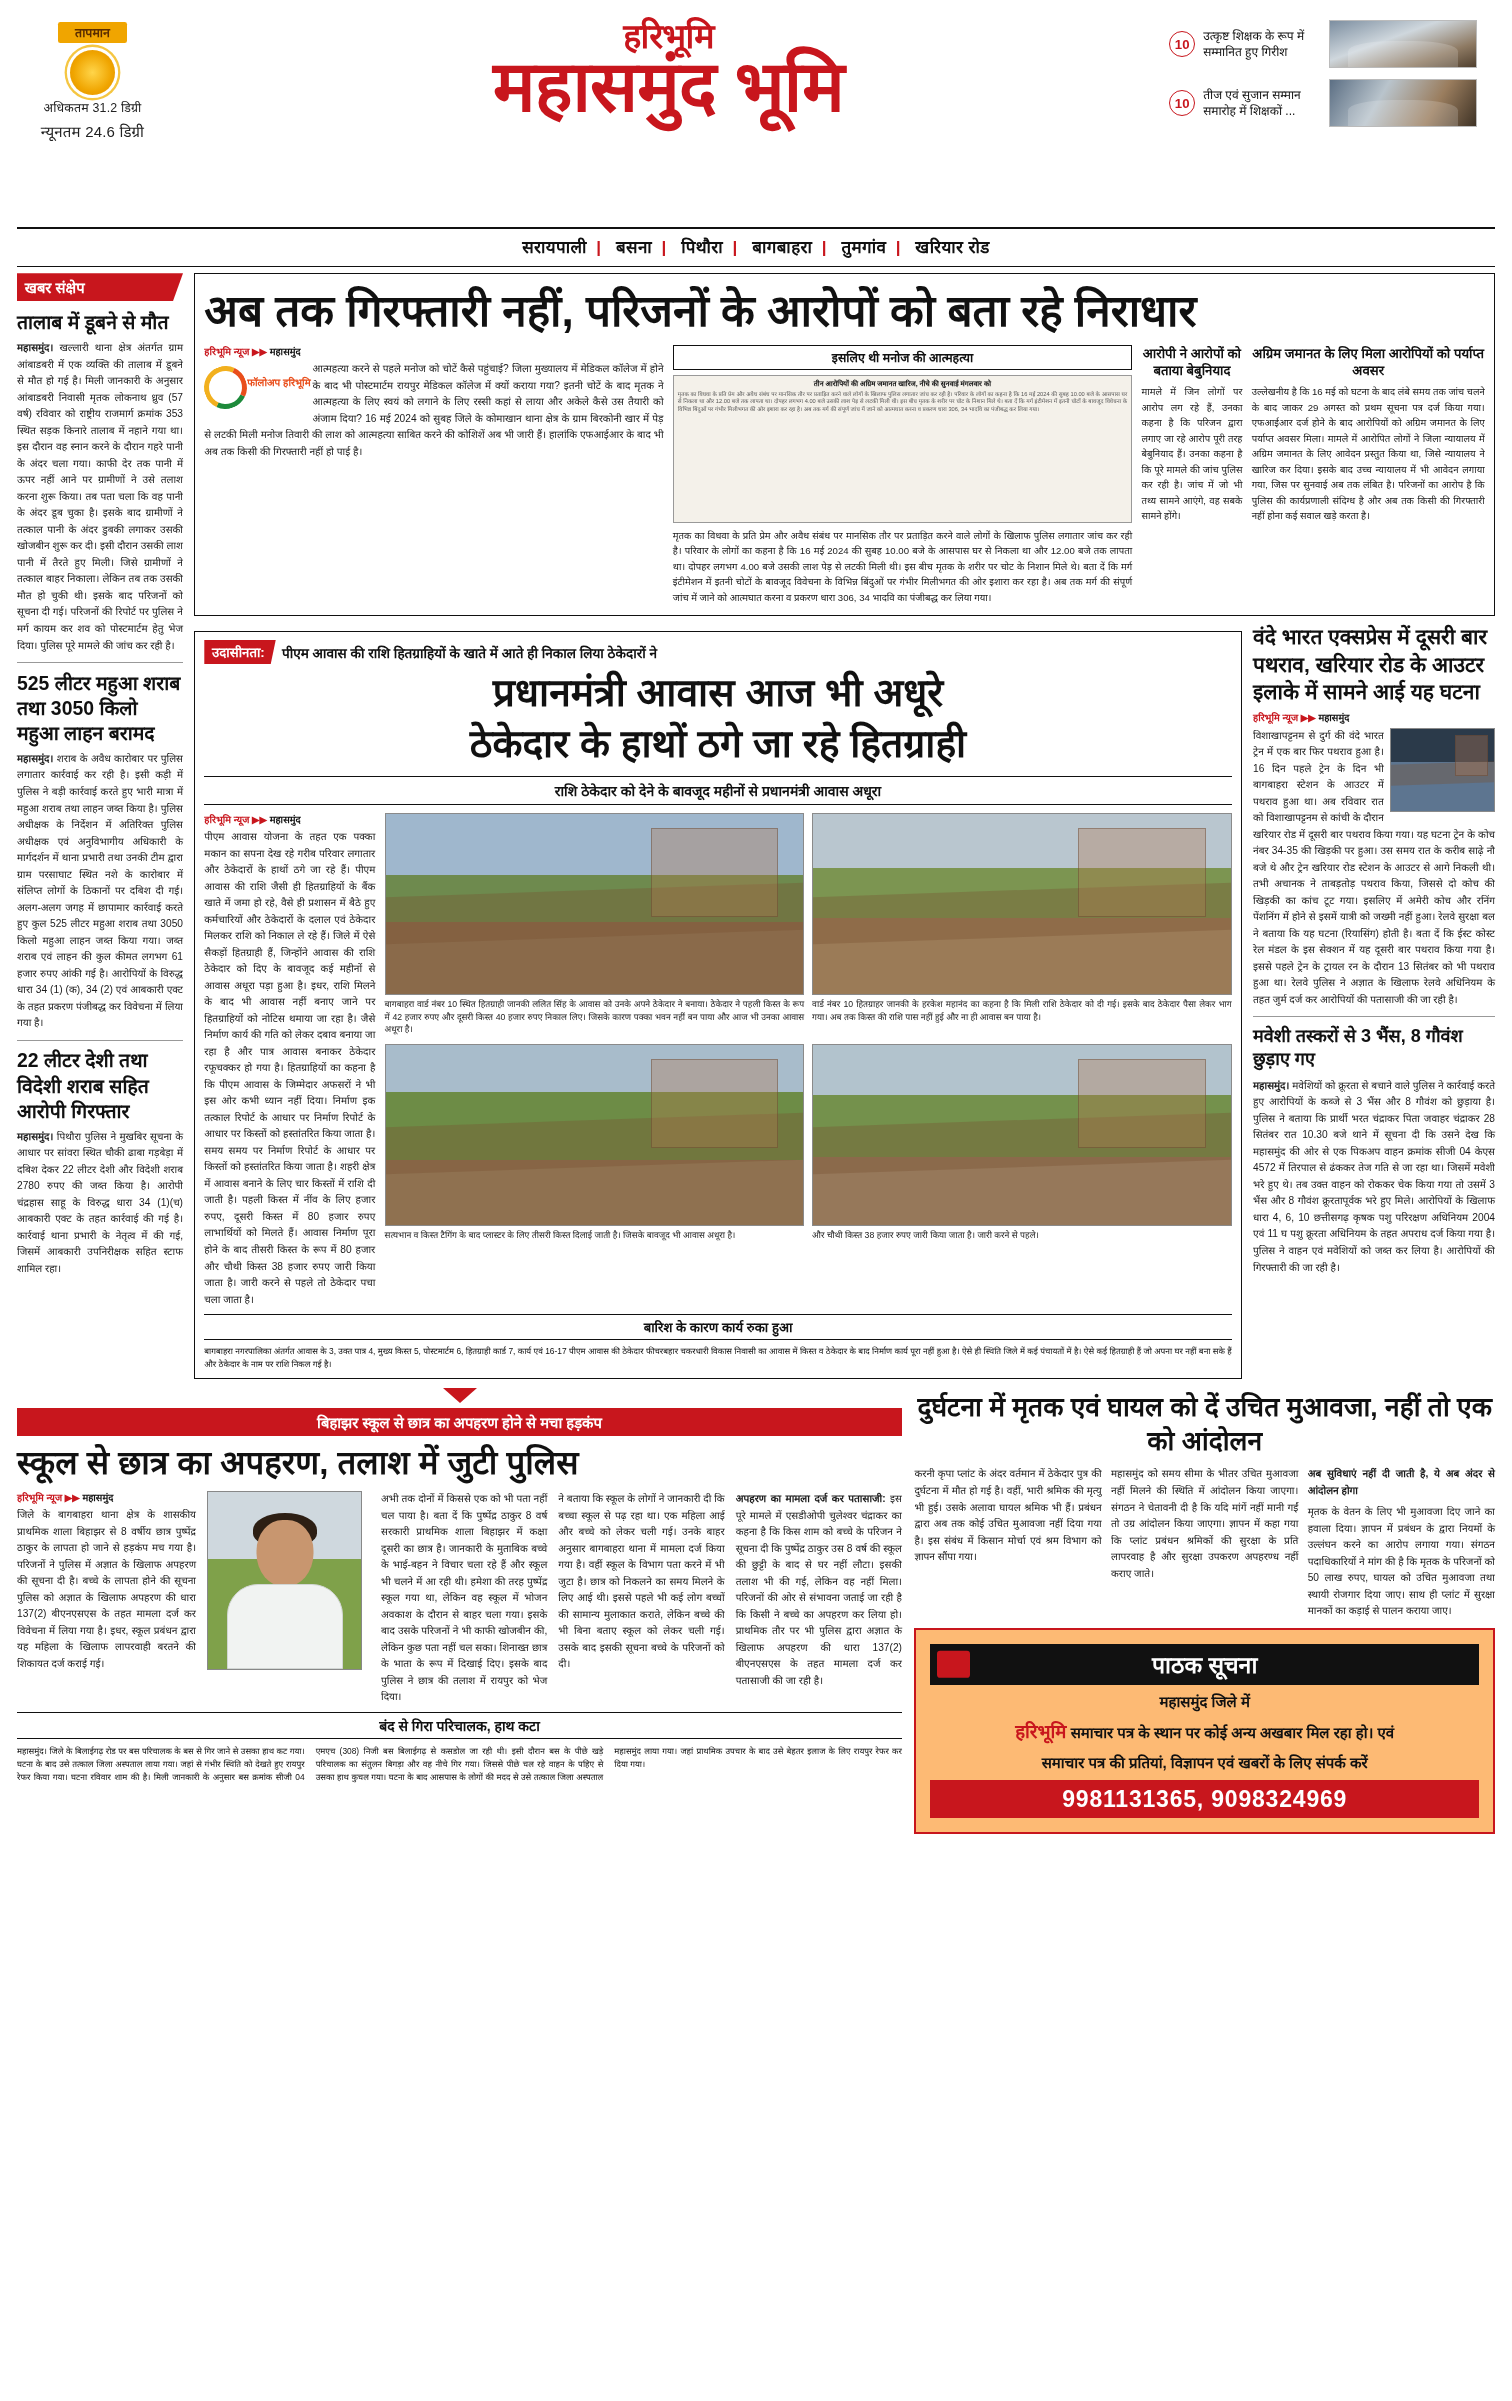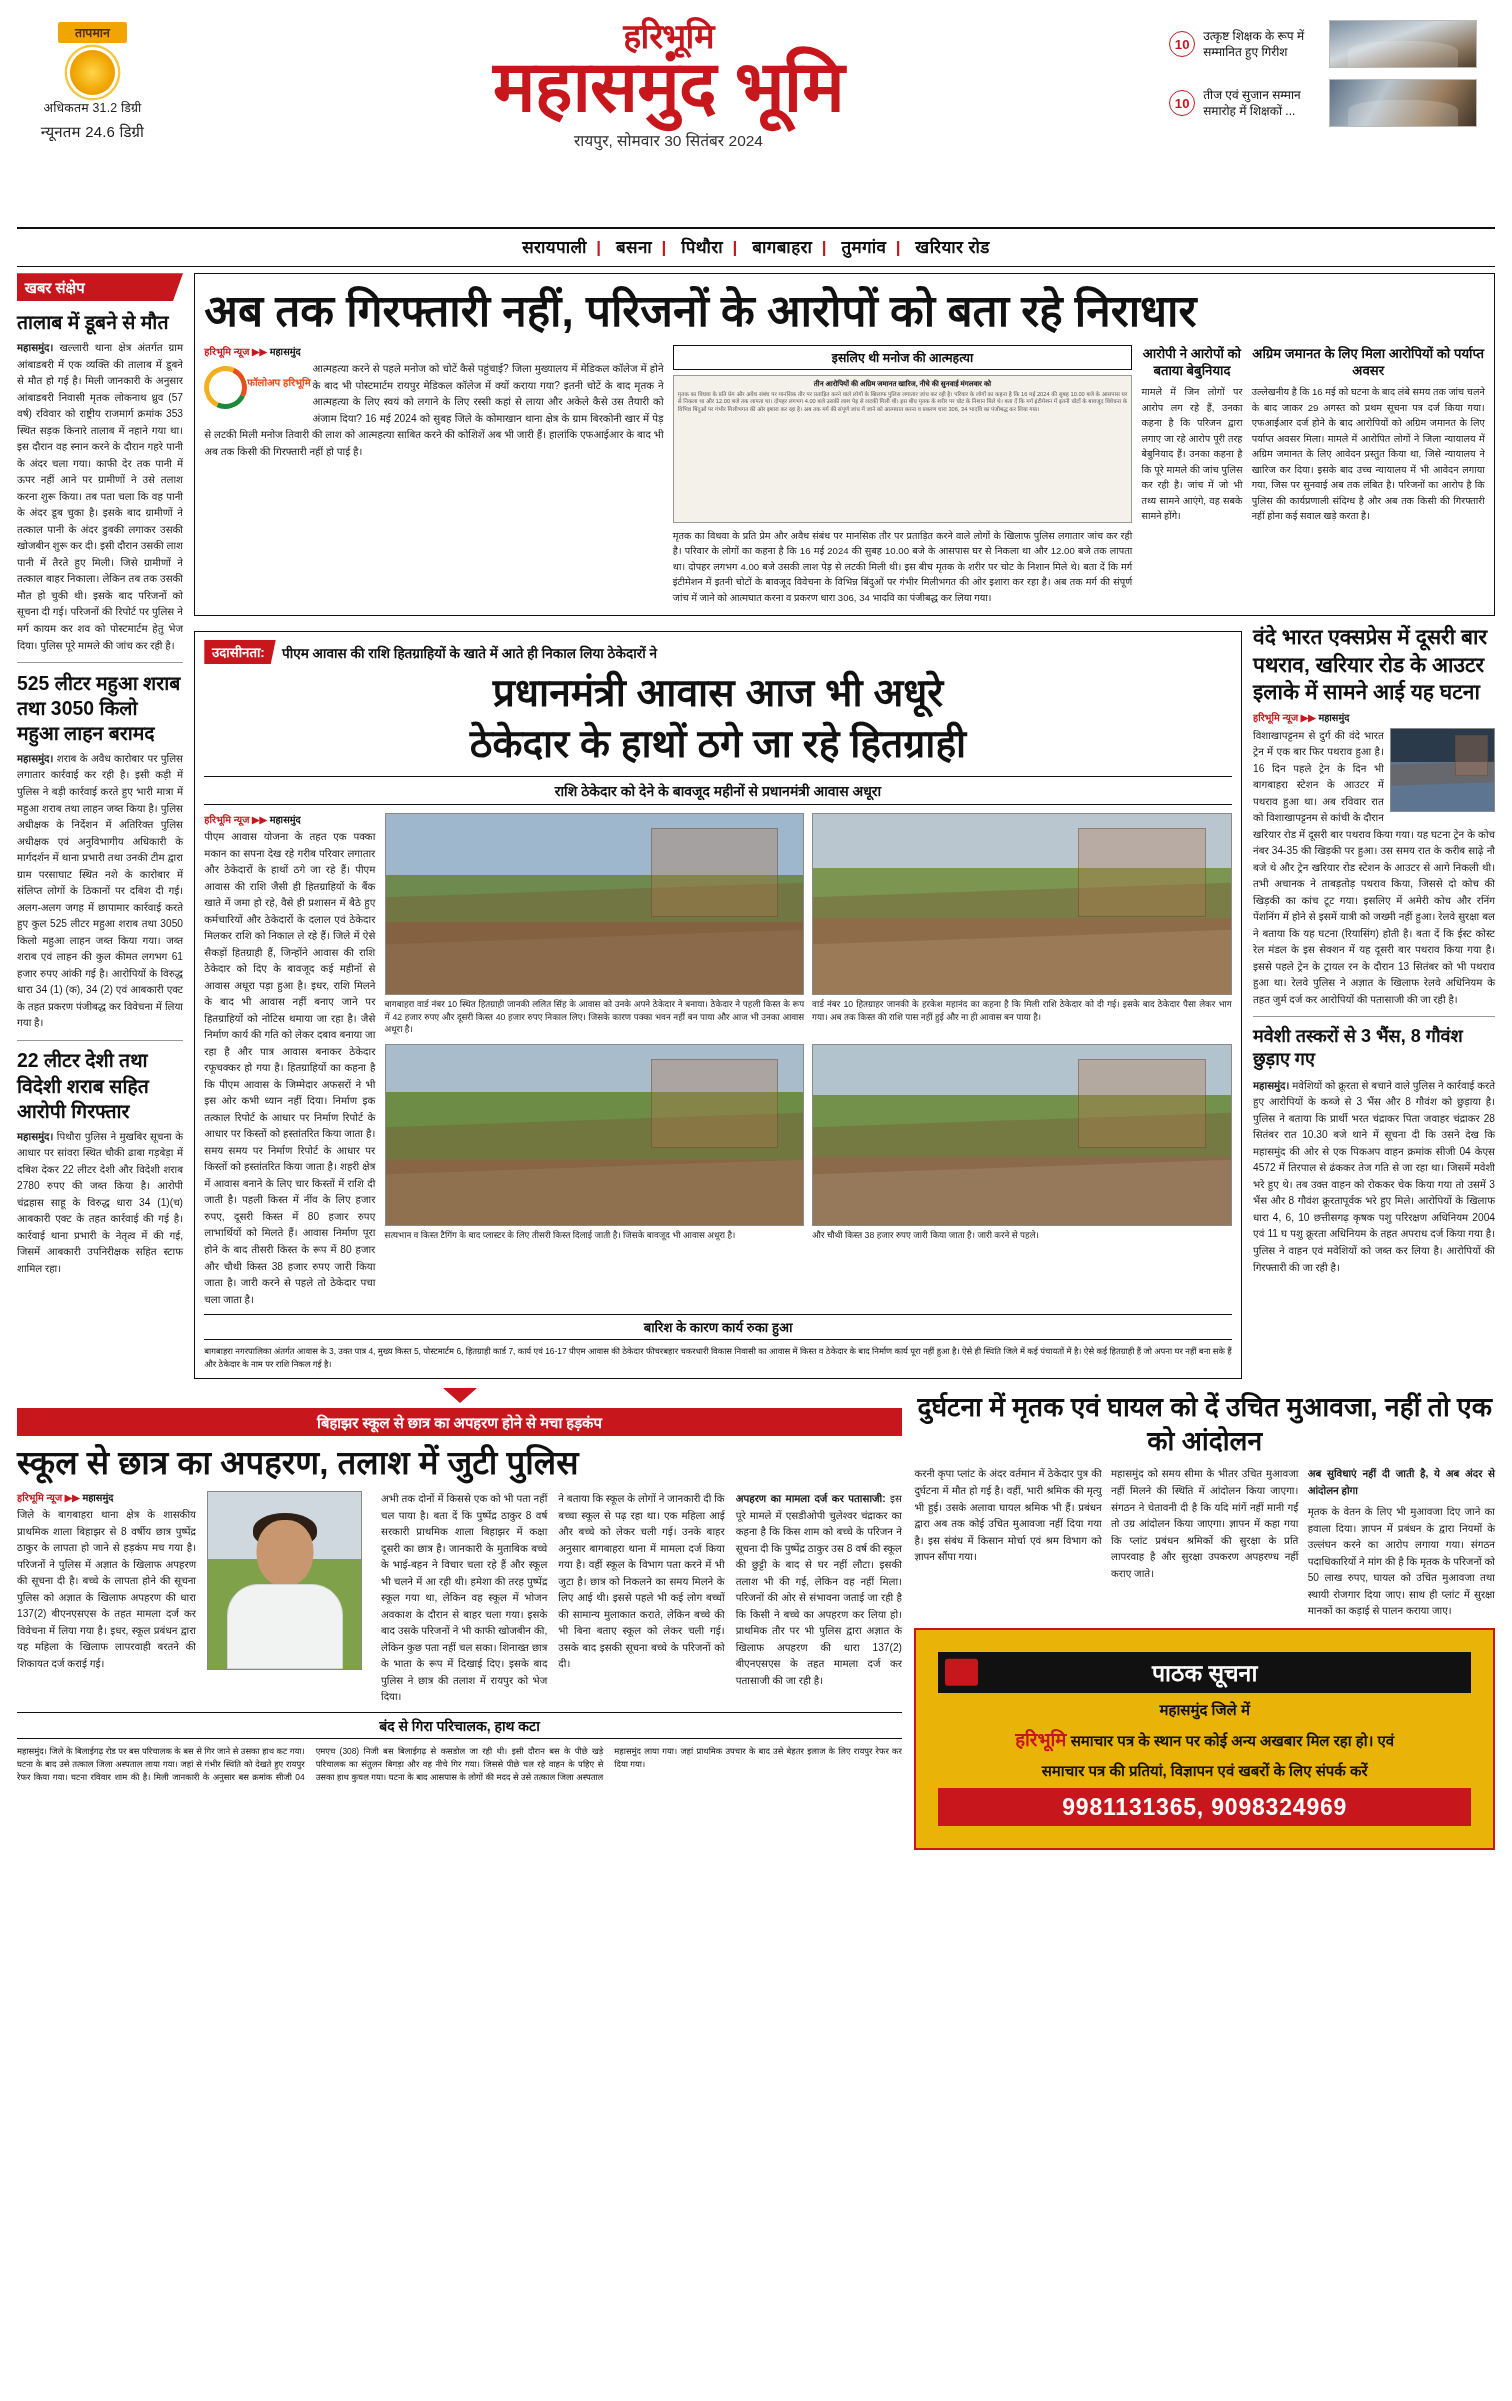--- a/index.html
+++ b/index.html
@@ -187,21 +187,21 @@
   .portrait .body{
     position:absolute;left:50%;bottom:0;transform:translateX(-50%);
     width:116px;height:85px;border-radius:31px 31px 0 0;background:#f1f3f2;border:0.8px solid #d2d6d4;
   }
   .bandh {
     border-top:0.8px solid #111;border-bottom:0.8px solid #111;text-align:center;
     font-weight:bold;font-size:14px;padding:3.1px 0;margin:6.2px 0;
   }
 
   
-  .notice { border:2.3px solid #c8161d; padding:22px; margin-top:7.8px; background:#eab308; }
+  .notice { border:2.3px solid #c8161d; padding:14px; margin-top:7.8px; background:#fdba74; }
   .notice-head {
     background:#111;color:#fff;text-align:center;font-size:23px;font-weight:bold;padding:4.7px 0;
     position:relative;
   }
   .notice-badge{
     position:absolute;left:6.2px;top:50%;transform:translateY(-50%);
     width:33px;height:26.4px;background:#c8161d;border-radius:3.1px;
   }
   .notice-line { font-size:15px; font-weight:bold; text-align:center; line-height:1.45; margin-top:6.2px; }
   .notice-brand { color:#c8161d; font-size:18.6px; font-weight:bold; }
@@ -220,21 +220,20 @@
     <div class="temp-box">
       <div class="temp-label">तापमान</div>
       <div class="sun"></div>
       <div class="temp-line">अधिकतम 31.2 डिग्री</div>
       <div class="temp-line small">न्यूनतम 24.6 डिग्री</div>
     </div>
 
     <div class="title-wrap">
       <div class="hb-logo">हरिभूमि</div>
       <div class="main-title">महासमुंद भूमि</div>
-      <div class="dateline">रायपुर, सोमवार 30 सितंबर 2024</div>
     </div>
 
     <div class="promos">
       <div class="promo">
         <div class="promo-num">10</div>
         <div class="promo-text">उत्कृष्ट शिक्षक के रूप में सम्मानित हुए गिरीश</div>
         <div class="promo-img ph-a"></div>
       </div>
       <div class="promo">
         <div class="promo-num">10</div>

